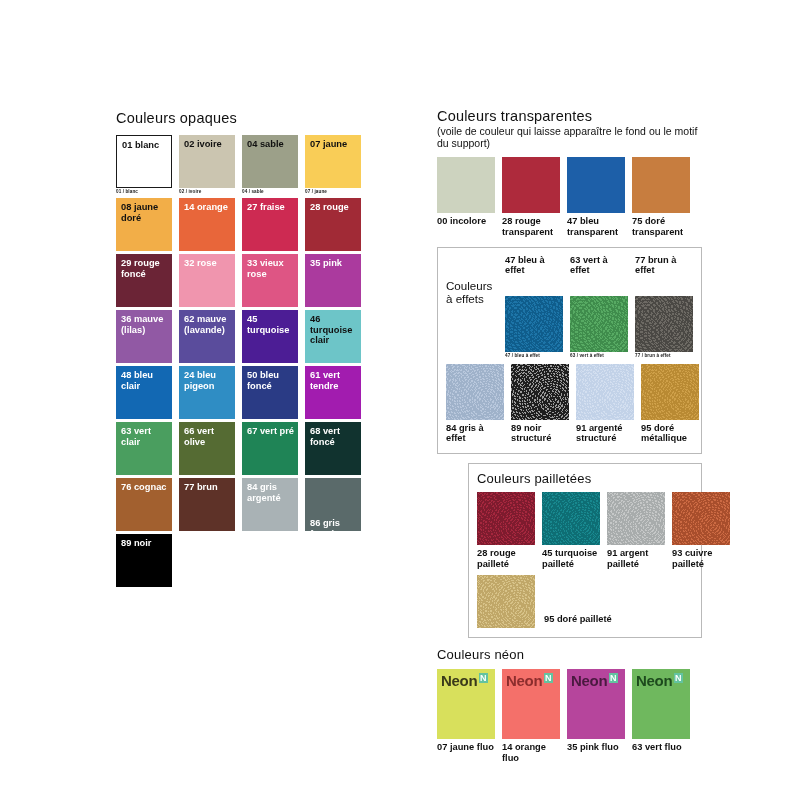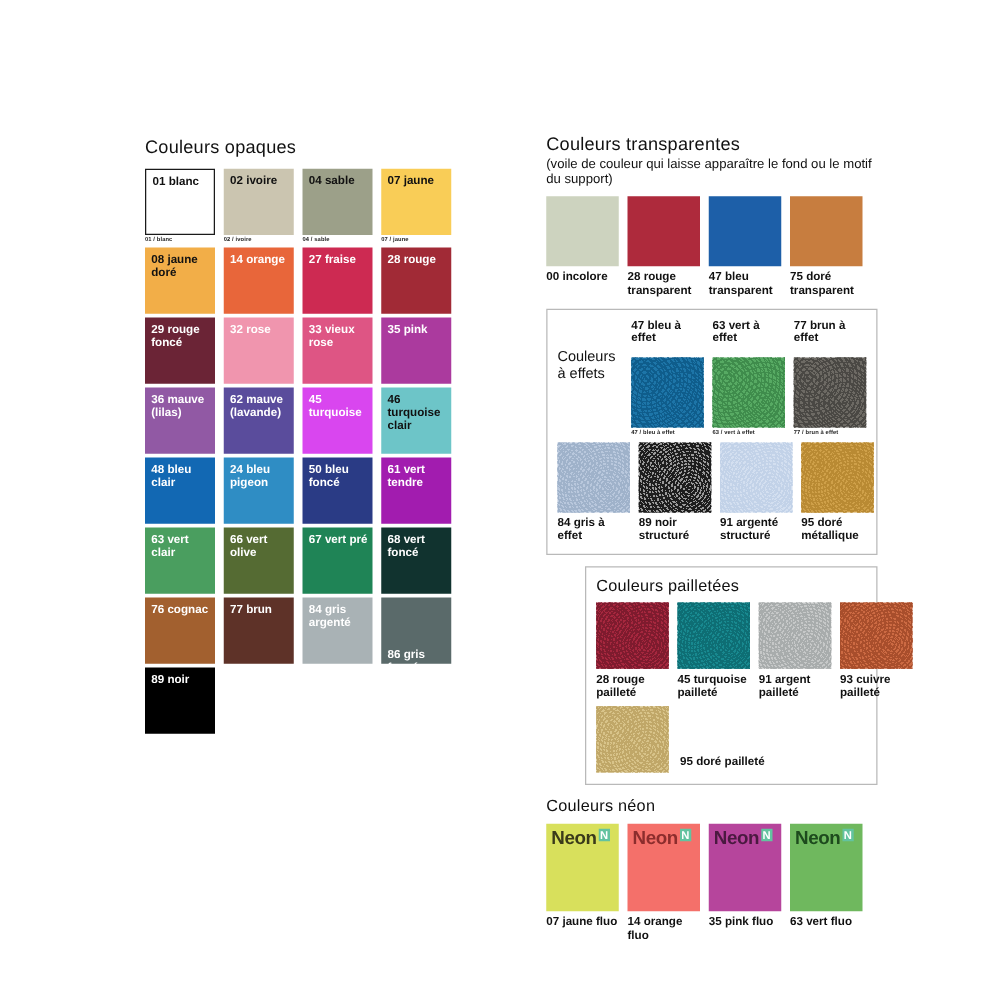--- a/index.html
+++ b/index.html
@@ -10,21 +10,21 @@
   }
   .page{position:absolute;left:0;top:0;width:800px;height:800px;}
 
   
   .sec-title{font-size:14.5px;font-weight:400;color:#111;letter-spacing:.2px;}
   .sec-sub{font-size:10.5px;line-height:12.2px;color:#111;margin-top:1px;}
   .swatch{position:relative;box-sizing:border-box;}
   .lbl-in{position:absolute;left:5px;top:4px;right:3px;font-size:9.3px;line-height:10.6px;font-weight:700;}
   .cap-under{font-size:4.6px;line-height:6px;color:#222;margin-top:1px;font-weight:700;letter-spacing:.1px;}
   .cap-out{font-size:9.3px;line-height:10.6px;font-weight:700;color:#111;margin-top:3px;}
-  .cap-top{font-size:9.3px;line-height:10.6px;font-weight:700;color:#111;margin-bottom:10px;}
+  .cap-top{font-size:9.3px;line-height:10.6px;font-weight:700;color:#111;margin-bottom:20px;}
 
   
   #opaques{position:absolute;left:116px;top:110px;width:250px;}
   #opaques .sec-title{margin-bottom:9px;}
   .op-grid{display:grid;grid-template-columns:repeat(4,56px);column-gap:7px;row-gap:3px;}
   .op-cell{width:56px;}
   .op-sw{width:56px;height:53px;}
 
   
   #right{position:absolute;left:437px;top:108px;width:265px;}
@@ -135,21 +135,21 @@
           <div class="swatch op-sw" style="background: rgb(145, 89, 164);">
             <div class="lbl-in" style="color: rgb(255, 255, 255);">36 mauve (lilas)</div>
           </div>
         </div>
         <div class="op-cell">
           <div class="swatch op-sw" style="background: rgb(90, 76, 156);">
             <div class="lbl-in" style="color: rgb(255, 255, 255);">62 mauve (lavande)</div>
           </div>
         </div>
         <div class="op-cell">
-          <div class="swatch op-sw" style="background: #d946ef;">
+          <div class="swatch op-sw" style="background: #4c1d95;">
             <div class="lbl-in" style="color: rgb(255, 255, 255);">45 turquoise</div>
           </div>
         </div>
         <div class="op-cell">
           <div class="swatch op-sw" style="background: rgb(109, 197, 200);">
             <div class="lbl-in" style="color: rgb(17, 17, 17);">46 turquoise clair</div>
           </div>
         </div>
         <div class="op-cell">
           <div class="swatch op-sw" style="background: rgb(18, 104, 179);">

